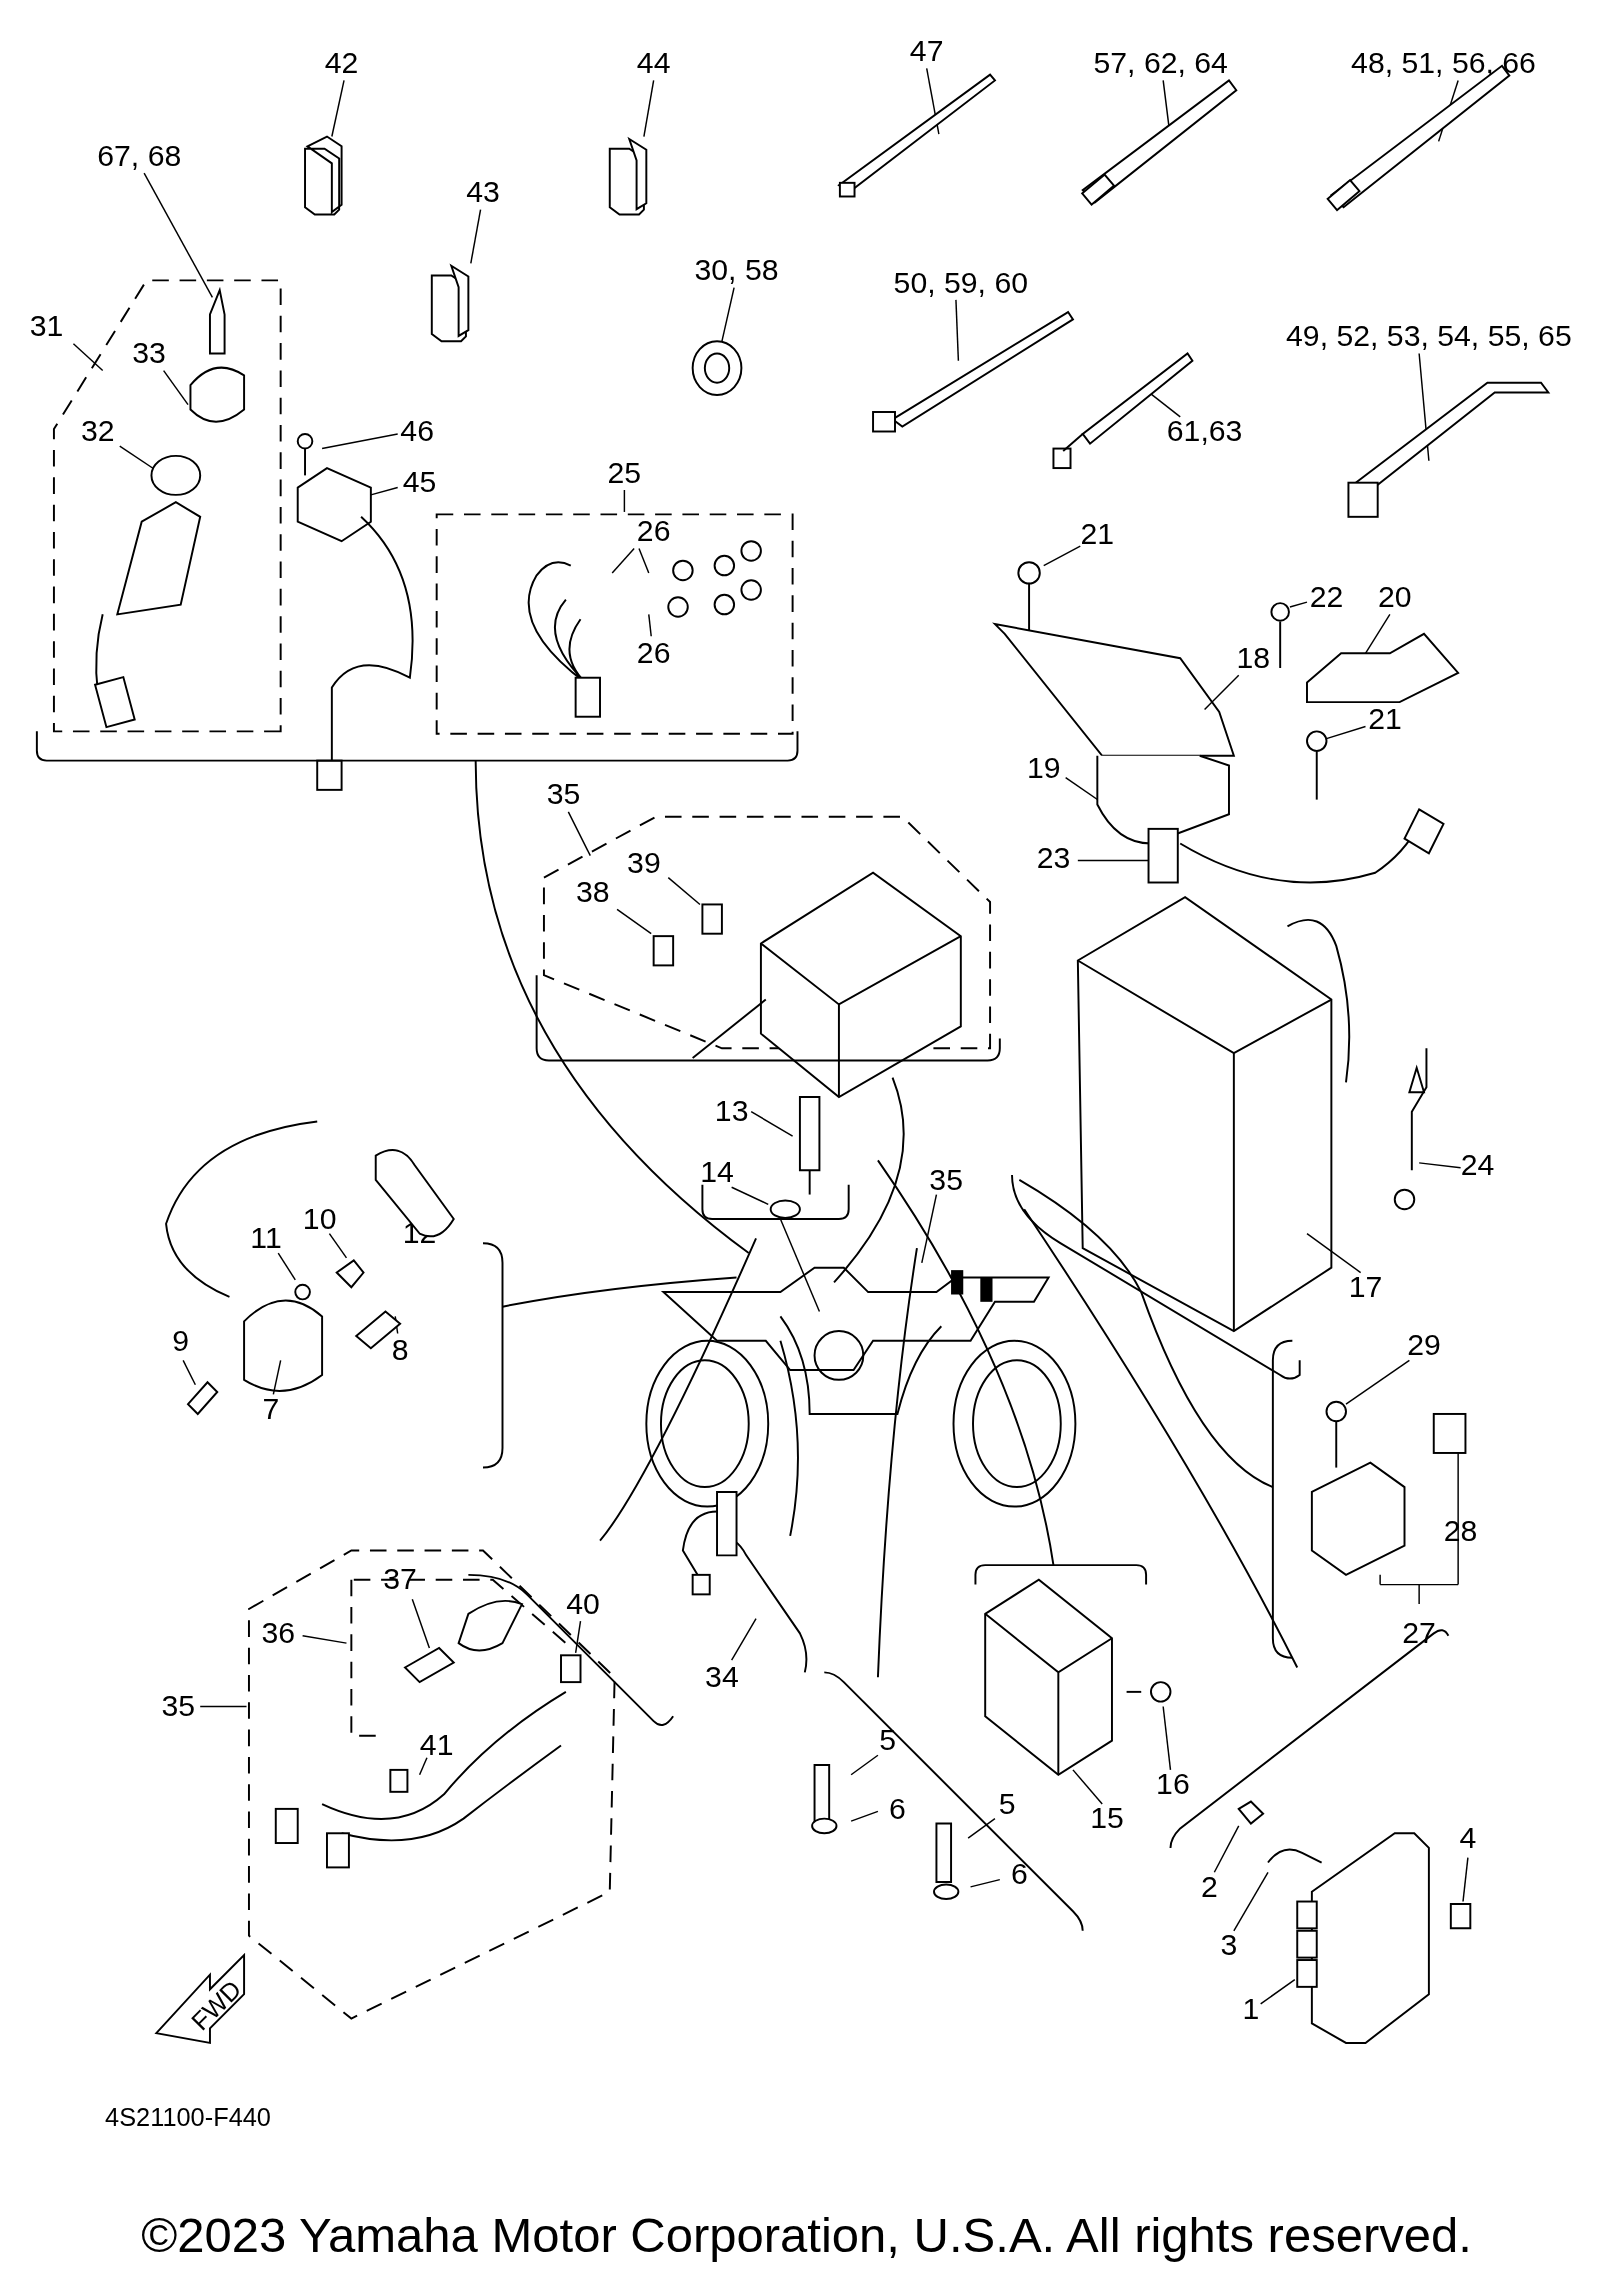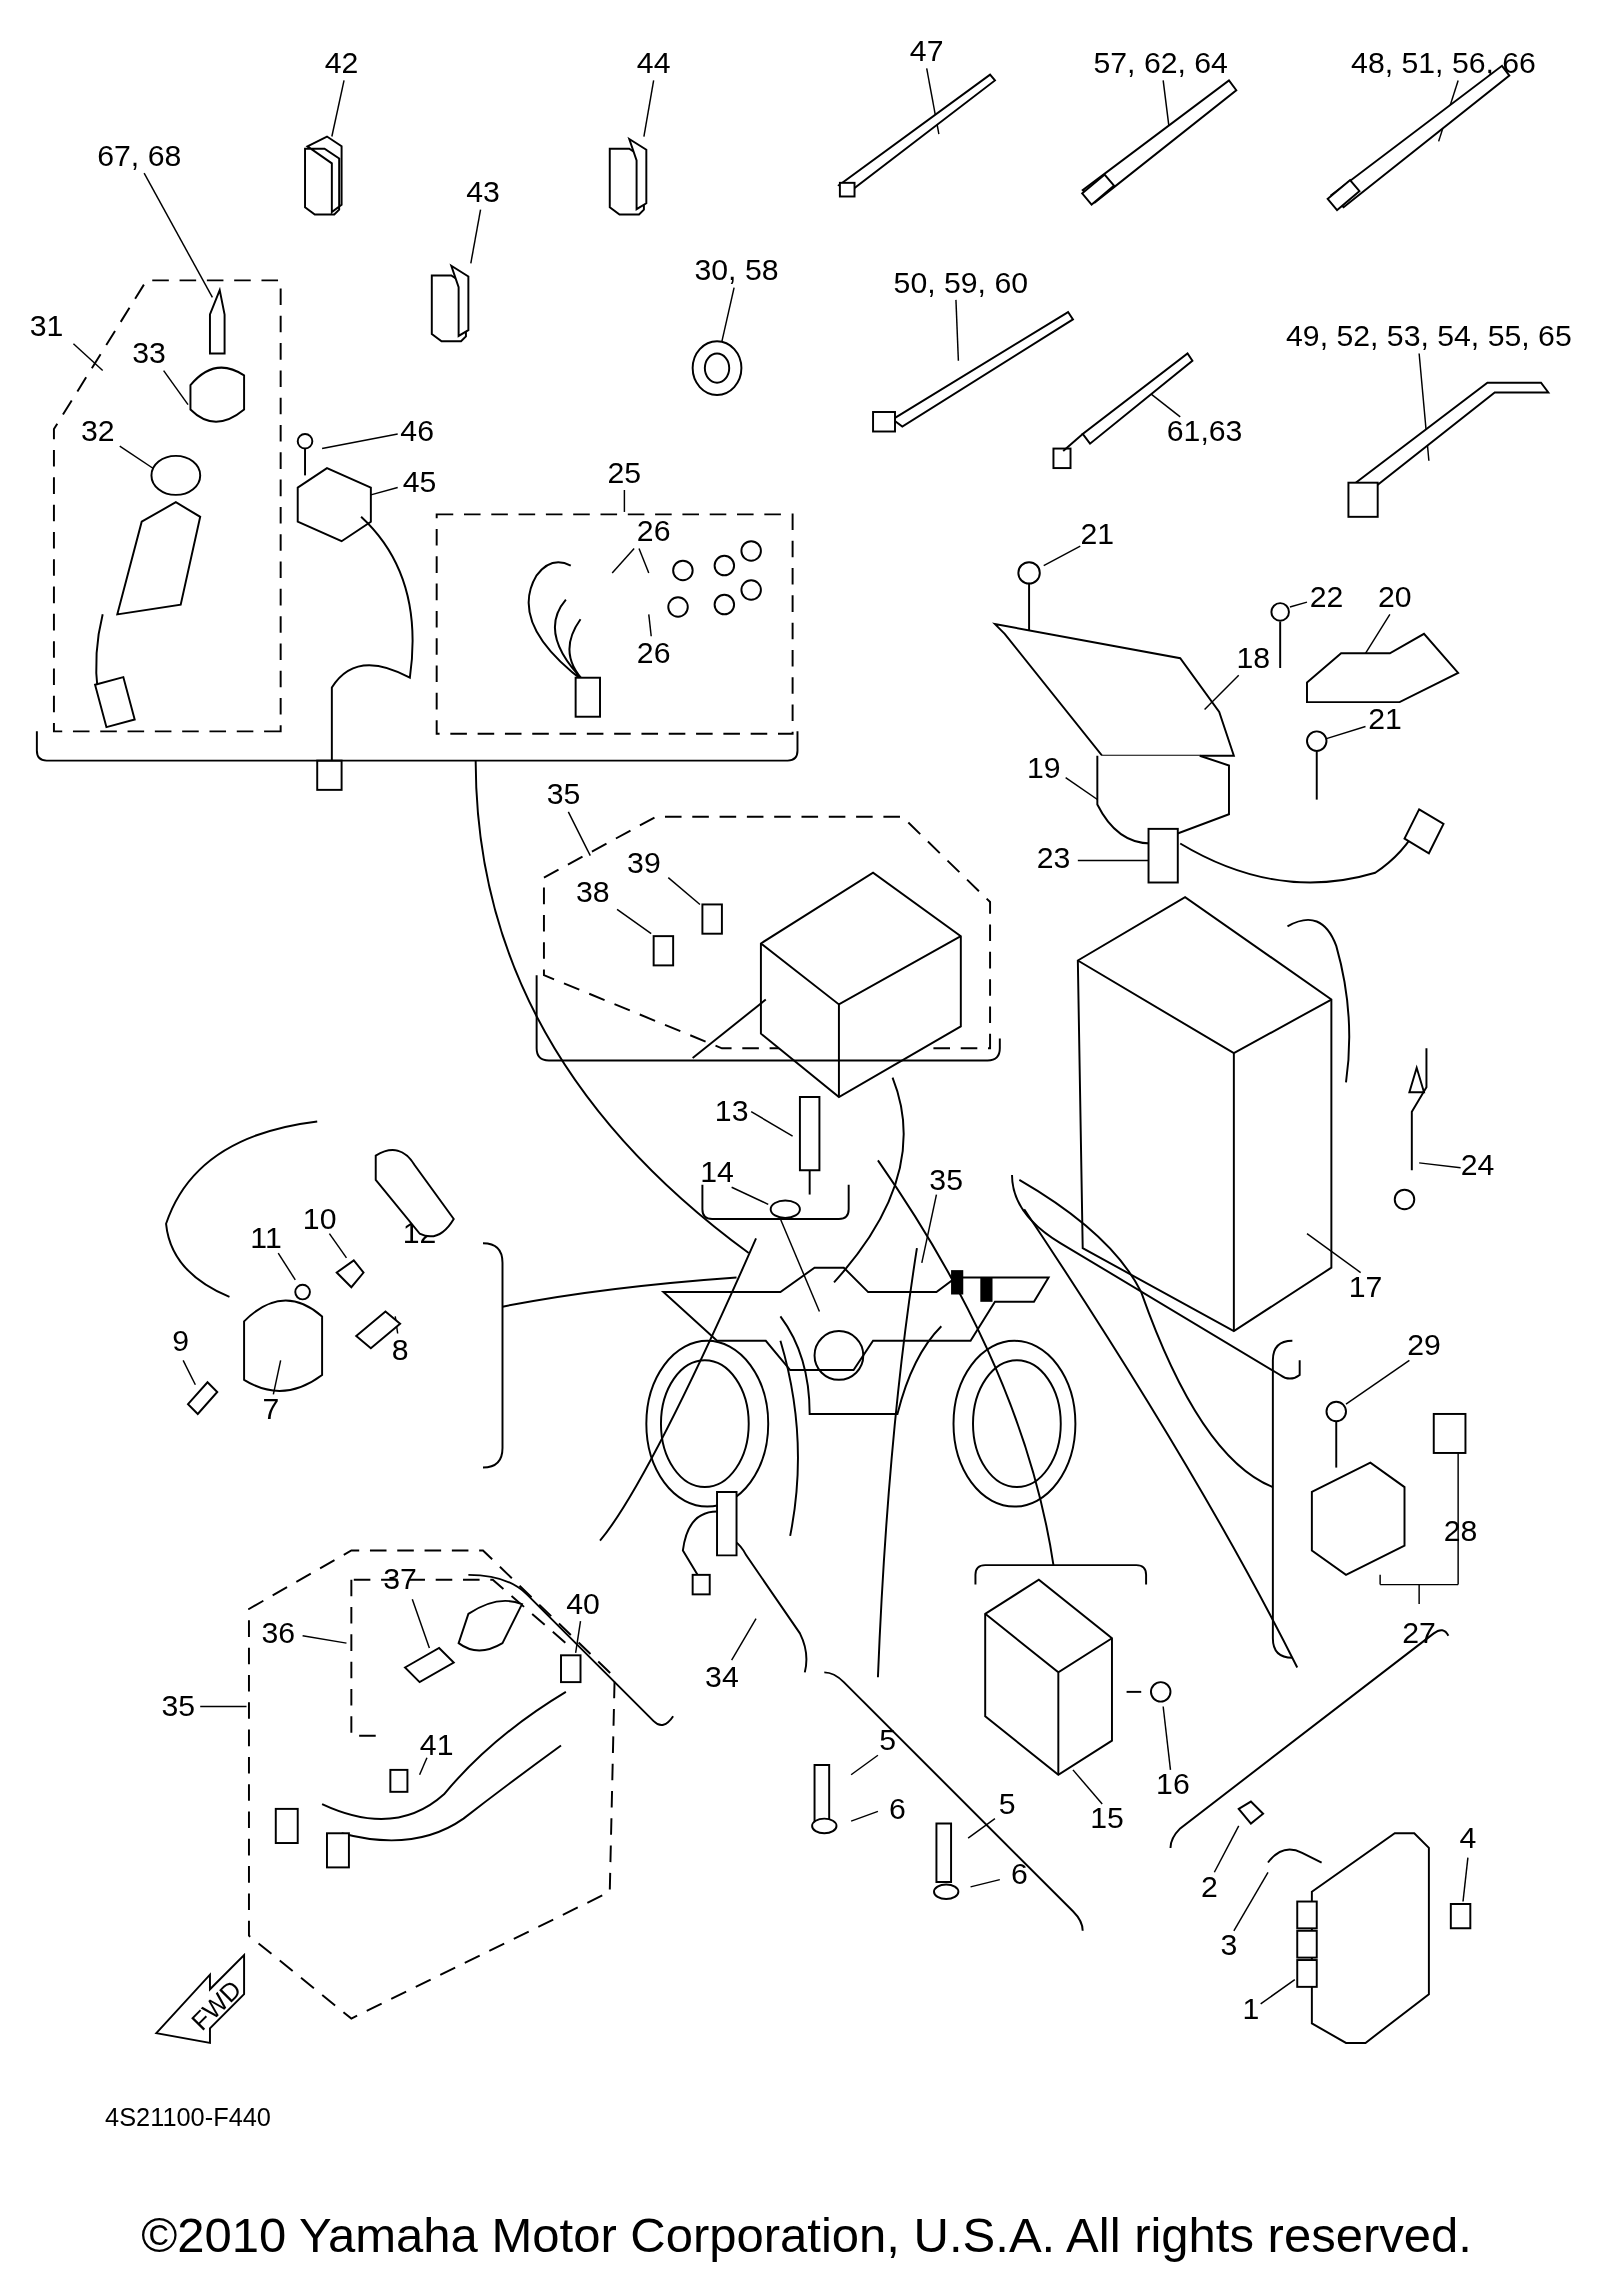--- a/index.html
+++ b/index.html
@@ -346,14 +346,14 @@
     <line class="thin" x1="2585" y1="4110" x2="2655" y2="4060"></line>
   </g>
 
   <g>
     <path class="part" d="M320 4170 L430 4050 V4080 L500 4010 V4090 L430 4160 V4190 Z"></path>
     <text class="code" x="445" y="4130" text-anchor="middle" transform="rotate(-45 445 4115)">FWD</text>
   </g>
   <text class="code" x="215" y="4360">4S21100-F440</text>
 </svg>
 
-<div class="copy">©2010 Yamaha Motor Corporation, U.S.A. All rights reserved.</div>
+<div class="copy">©2023 Yamaha Motor Corporation, U.S.A. All rights reserved.</div>
 
 
 </body></html>

